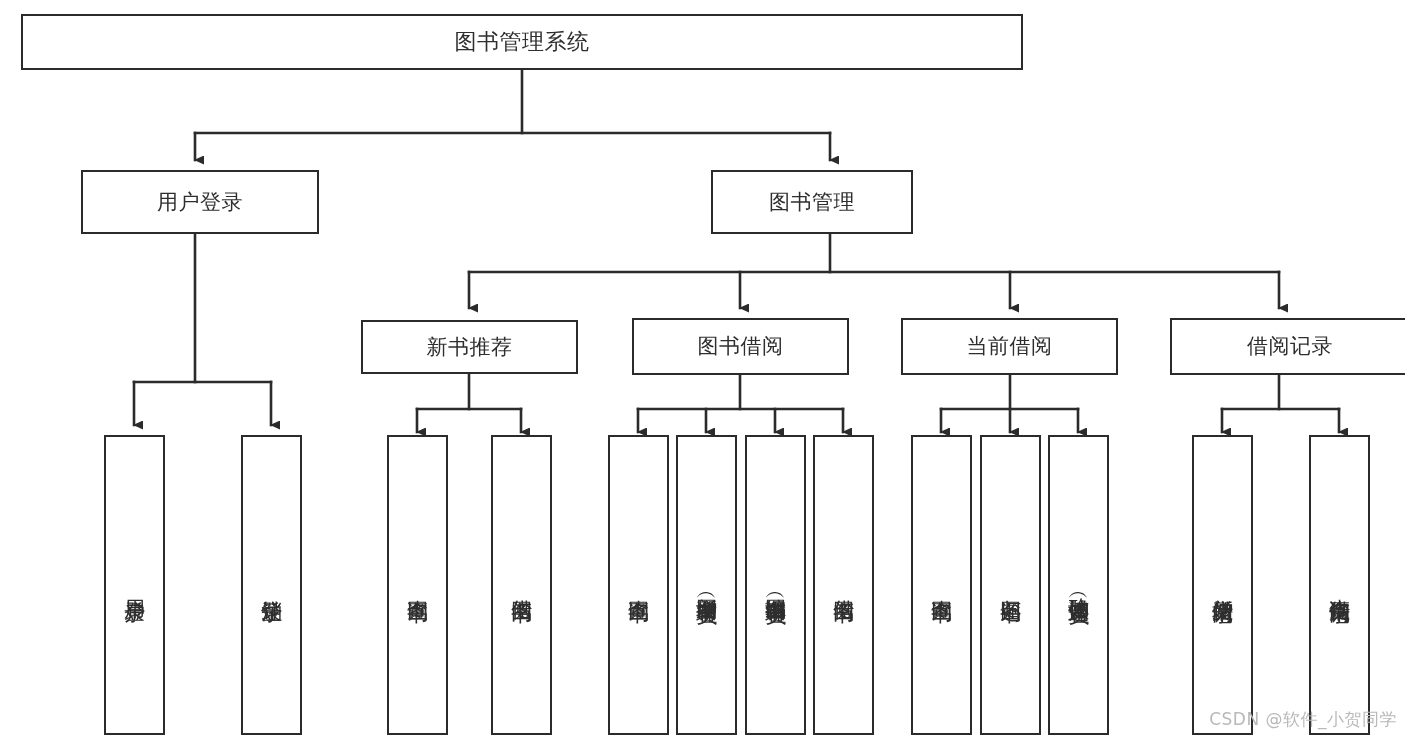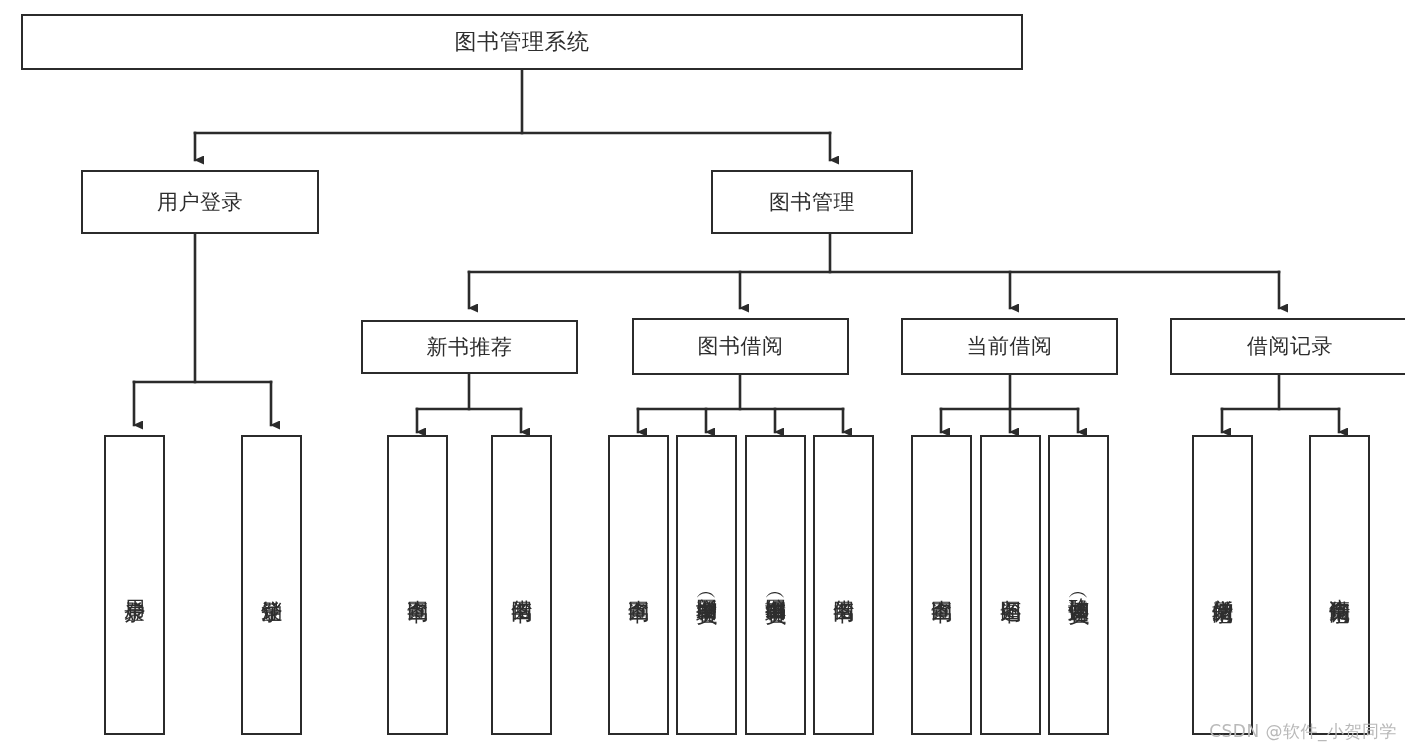--- a/index.html
+++ b/index.html
@@ -57,21 +57,21 @@
   }
   .node-v .vlabel {
     writing-mode: vertical-rl;
     text-orientation: upright;
     display: block;
     text-align: center;
   }
   #watermark {
     position: absolute;
     right: 8px;
-    bottom: 4px;
+    bottom: 16px;
     font-size: 17px;
     color: #b9b9b9;
     white-space: nowrap;
     letter-spacing: 0.5px;
   }
 </style>
 </head>
 <body>
 
 <div id="diagram-root">

